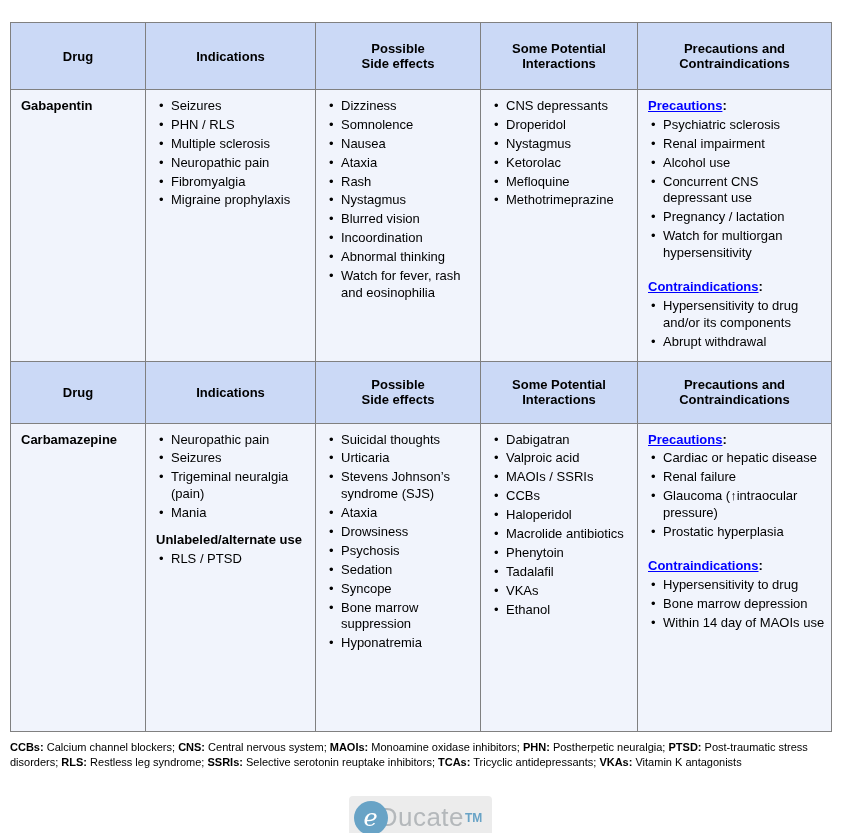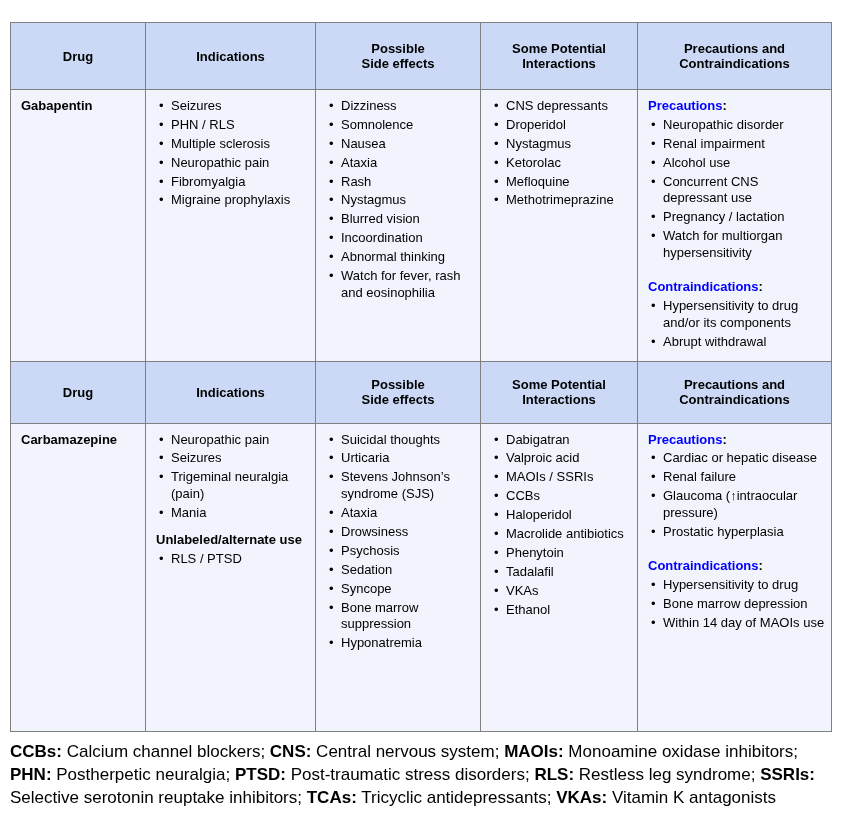--- a/index.html
+++ b/index.html
@@ -47,26 +47,26 @@
   ul.blist{
     list-style:none;margin:0;padding:0 0 0 3px;
   }
   ul.blist li{
     position:relative;padding-left:12px;margin:0 0 2px 0;line-height:1.3;
   }
   ul.blist li::before{
     content:"\2022";position:absolute;left:0;top:0;
   }
   .seclink{font-weight:bold;margin:0 0 2px 0;line-height:1.3;}
-  .seclink a{color:var(--link);cursor:pointer;}
+  .seclink a{color:var(--link);text-decoration:underline;cursor:pointer;}
   .seclink .colon{color:#000;}
   .gap-above{margin-top:17px;}
   .subhead{font-weight:bold;margin:10px 0 2px 0;line-height:1.3;}
   .abbr{
-    width:824px;margin:8px auto 0 10px;line-height:1.38;font-size:17px;
+    width:824px;margin:8px auto 0 10px;line-height:1.38;font-size:11px;
   }
   .logo-wrap{
     margin-top:26px;display:flex;justify-content:center;
   }
   .logo{
     background:var(--logo-bg);border-radius:4px;
     display:flex;align-items:center;padding:4px 10px 4px 5px;height:44px;
   }
   .logo-circle{
     width:34px;height:34px;border-radius:50%;
@@ -145,21 +145,21 @@
               <li>Droperidol</li>
               <li>Nystagmus</li>
               <li>Ketorolac</li>
               <li>Mefloquine</li>
               <li>Methotrimeprazine</li>
             </ul>
       </td>
       <td>
         <div class="seclink"><a>Precautions</a><span class="colon">:</span></div>
         <ul class="blist">
-              <li>Neuropathic disorder</li>
+              <li>Psychiatric sclerosis</li>
               <li>Renal impairment</li>
               <li>Alcohol use</li>
               <li>Concurrent CNS depressant use</li>
               <li>Pregnancy / lactation</li>
               <li>Watch for multiorgan hypersensitivity</li>
             </ul>
         <div class="seclink gap-above"><a>Contraindications</a><span class="colon">:</span></div>
         <ul class="blist">
               <li>Hypersensitivity to drug and/or its components</li>
               <li>Abrupt withdrawal</li>

